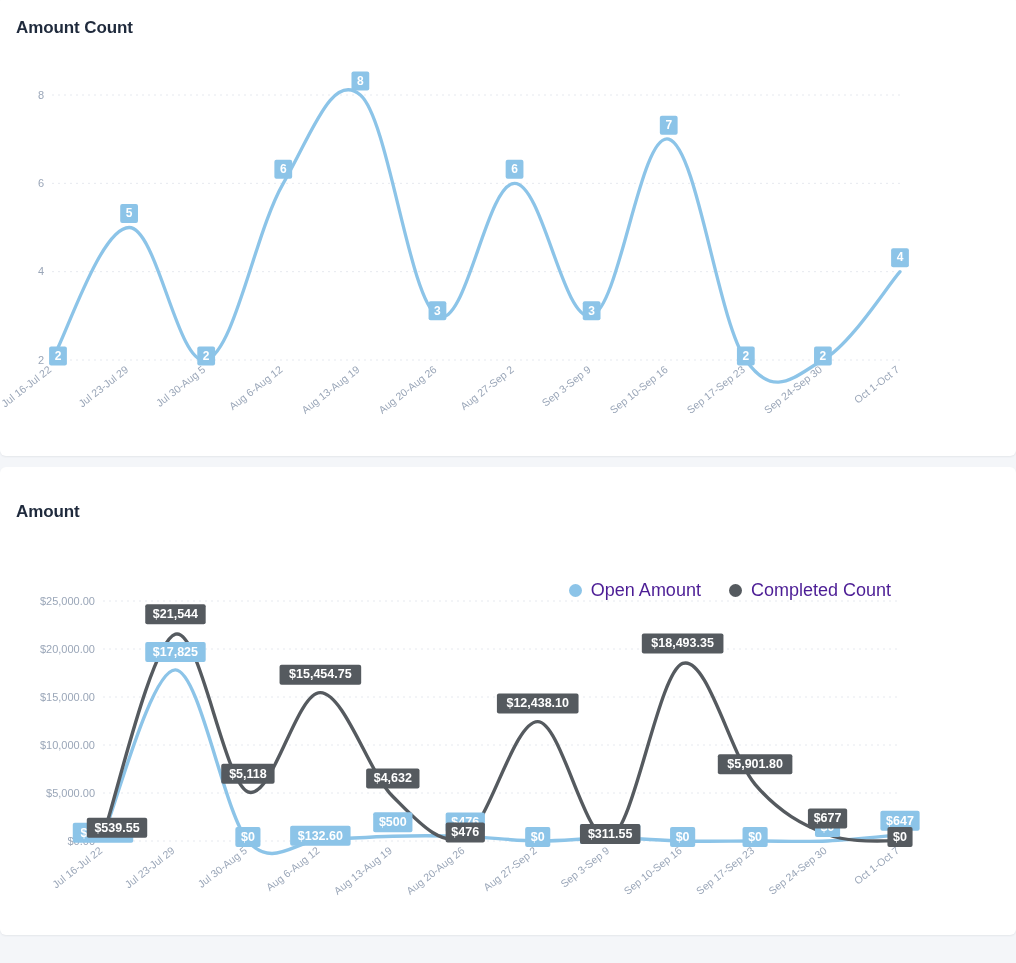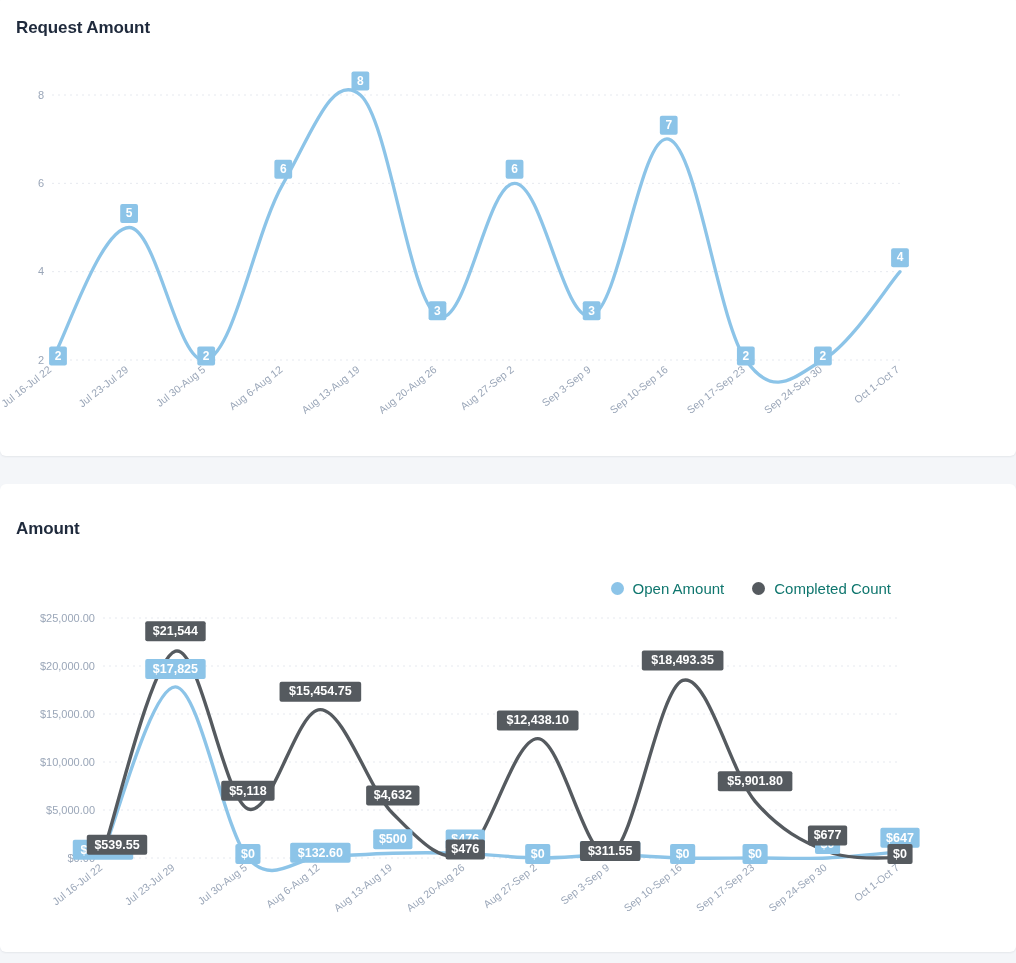--- a/index.html
+++ b/index.html
@@ -13,21 +13,21 @@
   .page { width: 1016px; height: 963px; position: relative; background: #f4f6f9; }
 
   .card {
     position: absolute;
     left: 0; right: 0;
     background: #ffffff;
     border-radius: 6px;
     box-shadow: 0 1px 2px rgba(30,40,60,0.07);
   }
   #card-request { top: -4px; height: 460px; }
-  #card-amount  { top: 484px; height: 468px; }
+  #card-amount  { top: 467px; height: 468px; }
 
   .card-title {
     position: absolute;
     left: 16px; top: 22px;
     font-size: 17px;
     font-weight: bold;
     color: #1f2a3c;
     letter-spacing: -0.1px;
   }
   #card-amount .card-title { top: 35px; }
@@ -35,21 +35,21 @@
   .plot { position: absolute; left: 0; top: 0; width: 1016px; height: 100%; }
   .plot svg { display: block; }
 
   .legend {
     position: absolute;
     right: 125px; top: 580px;
     display: flex; gap: 28px; align-items: center;
   }
   .legend-item { display: flex; align-items: center; gap: 9px; }
   .legend-dot { width: 13px; height: 13px; border-radius: 50%; display: inline-block; }
-  .legend-label { font-size: 15px; color: #0f766e; }
+  .legend-label { font-size: 18px; color: #4c1d95; }
 
   .tick-y {
     font-size: 11px;
     fill: #9aa6b8;
     font-family: "Liberation Sans", sans-serif;
   }
   .tick-x {
     font-size: 10.5px;
     fill: #9aa6b8;
     font-family: "Liberation Sans", sans-serif;
@@ -63,21 +63,21 @@
     dominant-baseline: middle;
     text-anchor: middle;
   }
 </style>
 </head>
 <body>
 
 <div class="page">
 
   <section class="card" id="card-request">
-    <div class="card-title">Request Amount</div>
+    <div class="card-title">Amount Count</div>
     <div class="plot">
       <svg id="svg-request" width="1016" height="460">
           <g>
             <line x1="52" x2="900" y1="364" y2="364" class="gridline"></line>
             <text x="44" y="367.5" class="tick-y" text-anchor="end">2</text>
             <line x1="52" x2="900" y1="275.6666666666667" y2="275.6666666666667" class="gridline"></line>
             <text x="44" y="279.1666666666667" class="tick-y" text-anchor="end">4</text>
             <line x1="52" x2="900" y1="187.33333333333334" y2="187.33333333333334" class="gridline"></line>
             <text x="44" y="190.83333333333334" class="tick-y" text-anchor="end">6</text>
             <line x1="52" x2="900" y1="99" y2="99" class="gridline"></line>

